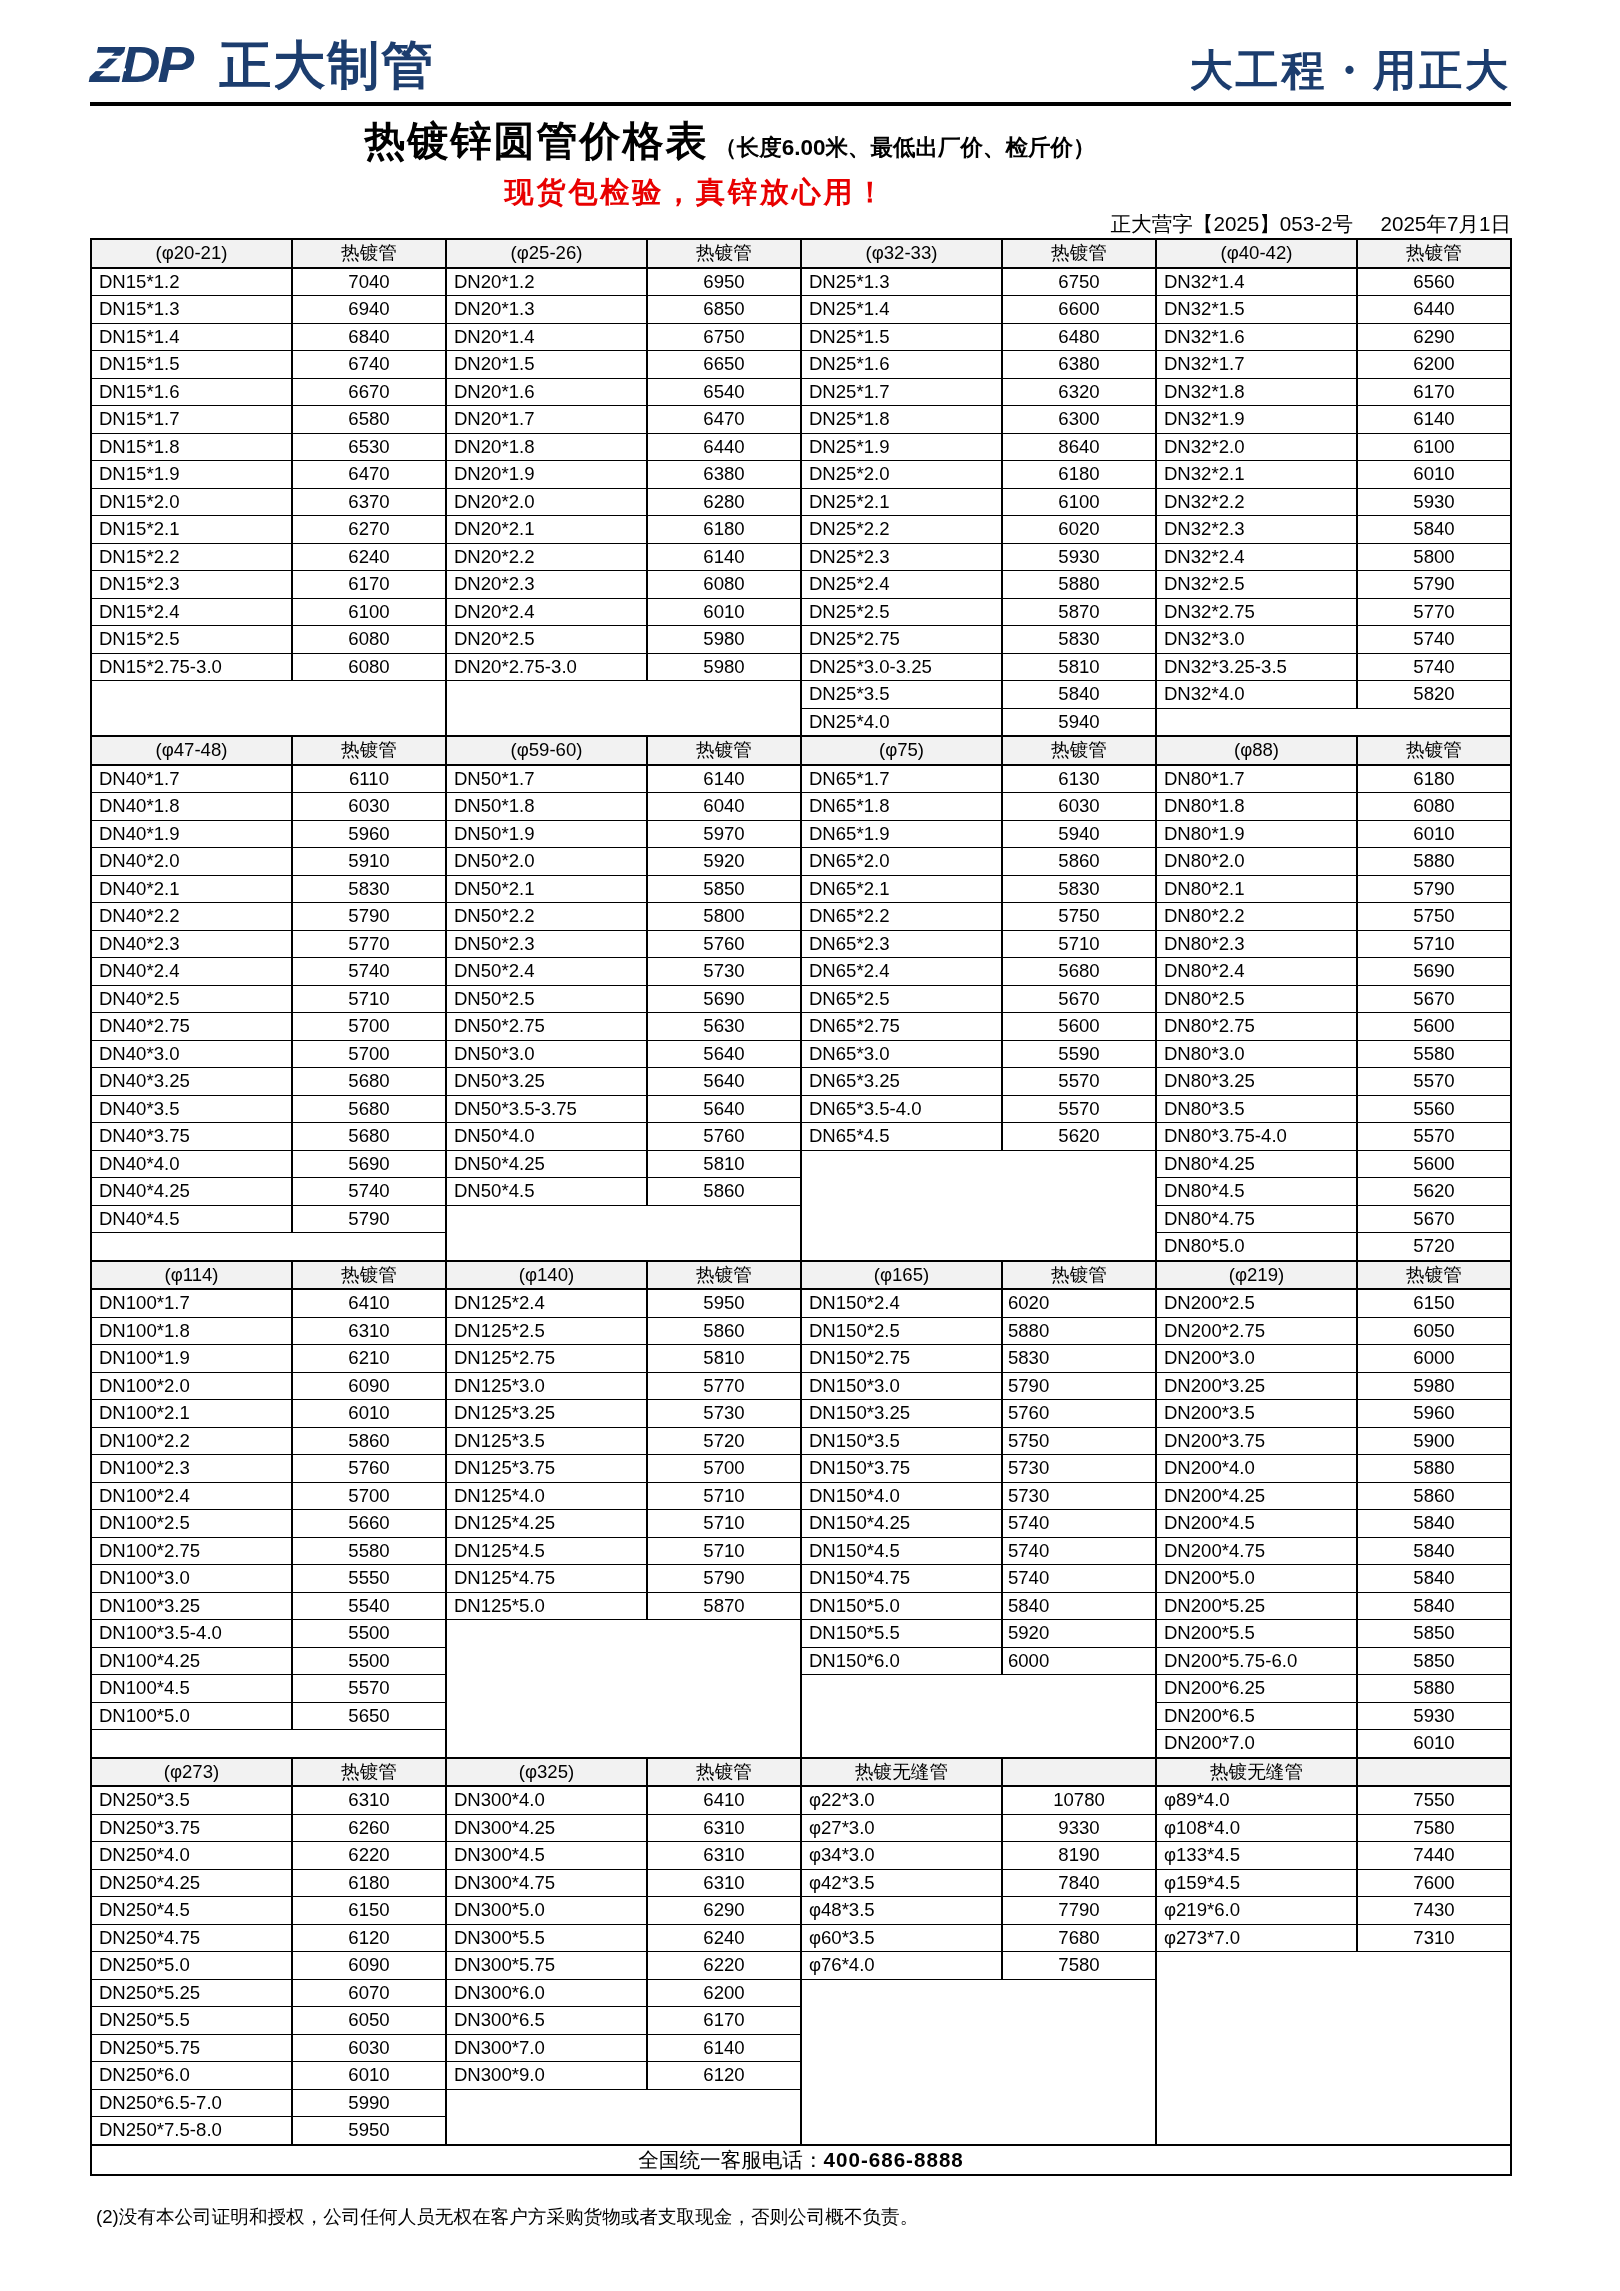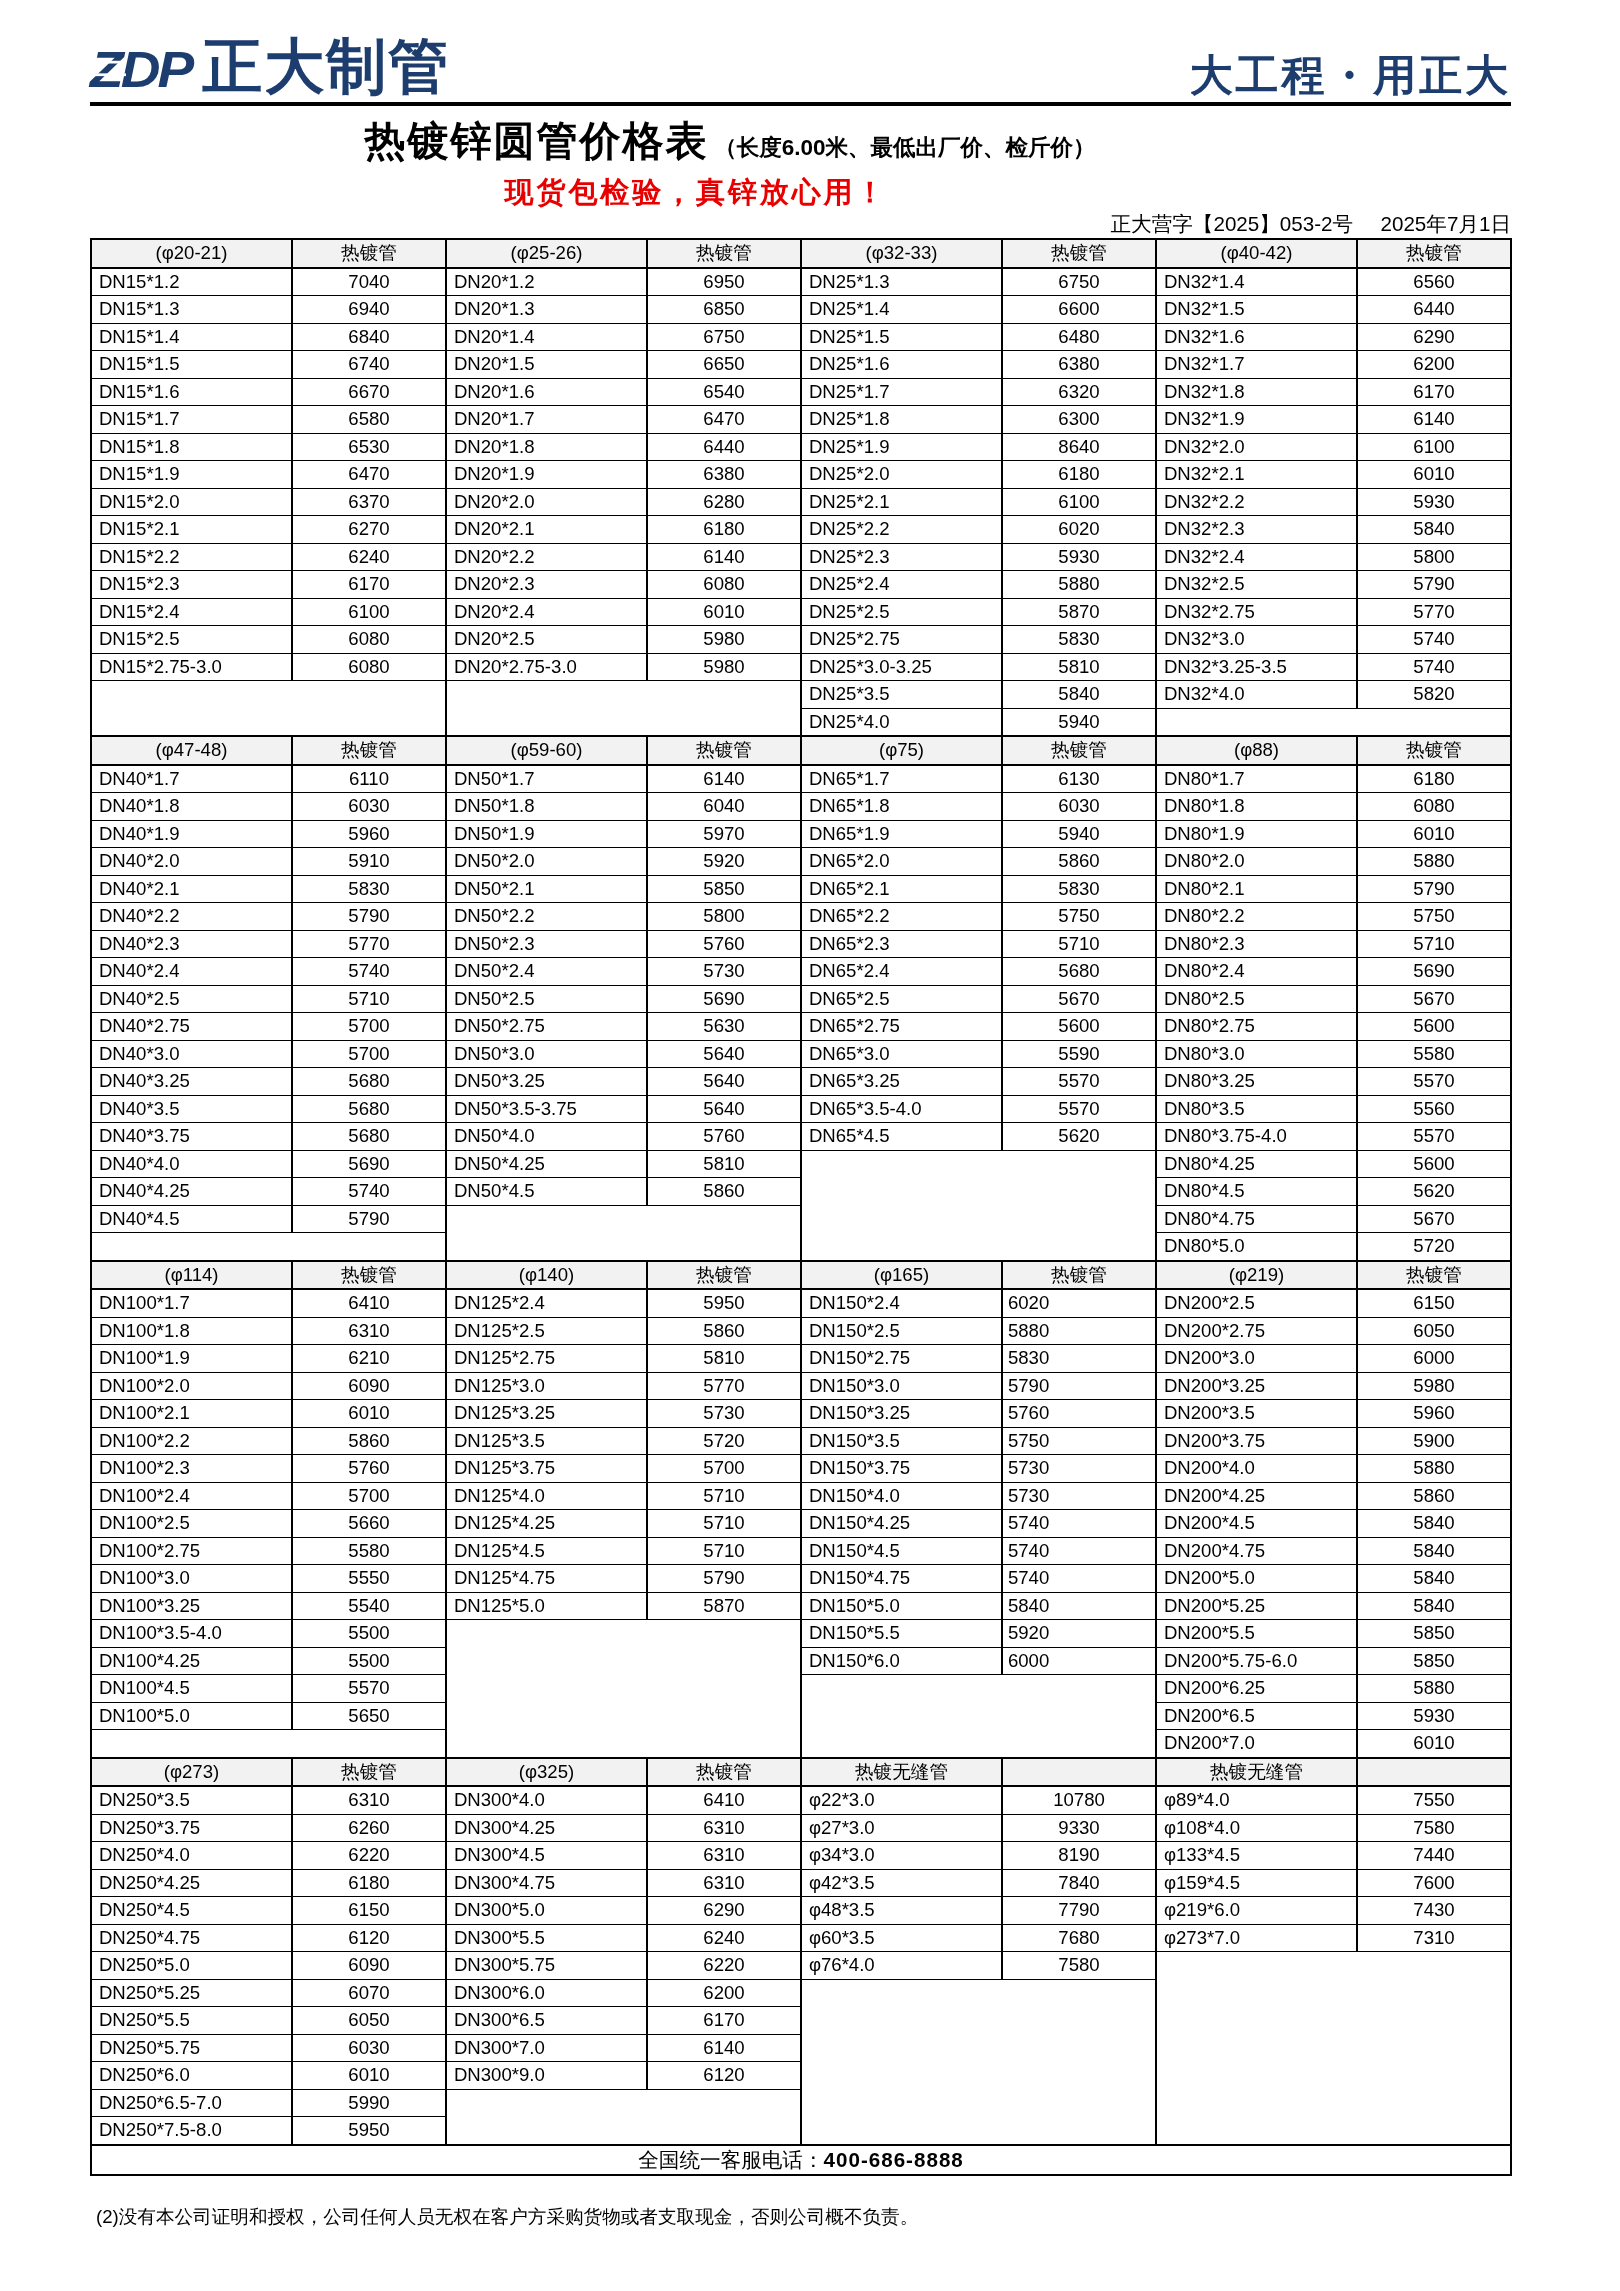--- a/index.html
+++ b/index.html
@@ -3,26 +3,26 @@
 <meta charset="utf-8">
 <style>
   html,body { margin:0; padding:0; }
   body {
     width:1620px; height:2292px; position:relative; background:#ffffff;
     font-family:"Liberation Sans", sans-serif; color:#000;
   }
   
   .brand-row { position:absolute; top:37px; left:90px; width:1421px;
     display:flex; justify-content:space-between; align-items:flex-end; }
-  .brand { display:flex; align-items:flex-end; gap:11px; color:#1c3d6e; }
+  .brand { display:flex; align-items:center; gap:28px; color:#1c3d6e; }
   .zdp { font-size:55px; font-weight:900; font-style:italic; letter-spacing:-2.9px;
     position:relative; line-height:1; transform:scaleY(0.92); }
   .zdp::after { content:""; position:absolute; left:2px; width:34%; top:32%; height:3.9px;
     background:#fff; box-shadow:0 13.7px 0 #fff; }
-  .brand-name { font-size:60px; font-weight:900; line-height:1; letter-spacing:2px; }
+  .brand-name { font-size:52px; font-weight:900; line-height:1; letter-spacing:2px; }
   .slogan { font-size:43px; font-weight:900; color:#1c3d6e; letter-spacing:2.9px; line-height:1; }
   .head-rule { position:absolute; top:102px; left:90px; width:1421px; height:3.9px; background:#000; }
   .title-row { position:absolute; top:114px; left:0; width:1460px; text-align:center; }
   .doc-title { font-size:41px; font-weight:bold; letter-spacing:2px; }
   .doc-subtitle { font-size:22.5px; font-weight:bold; margin-left:5.9px; }
   .promo { position:absolute; top:173px; left:0; width:1392px; text-align:center;
     color:#e80000; font-size:29px; font-weight:bold; letter-spacing:2.9px; }
   .doc-line { position:absolute; top:210px; left:90px; width:1421px; text-align:right;
     font-size:20.6px; }
   .doc-line .doc-date { margin-left:27.4px; }

